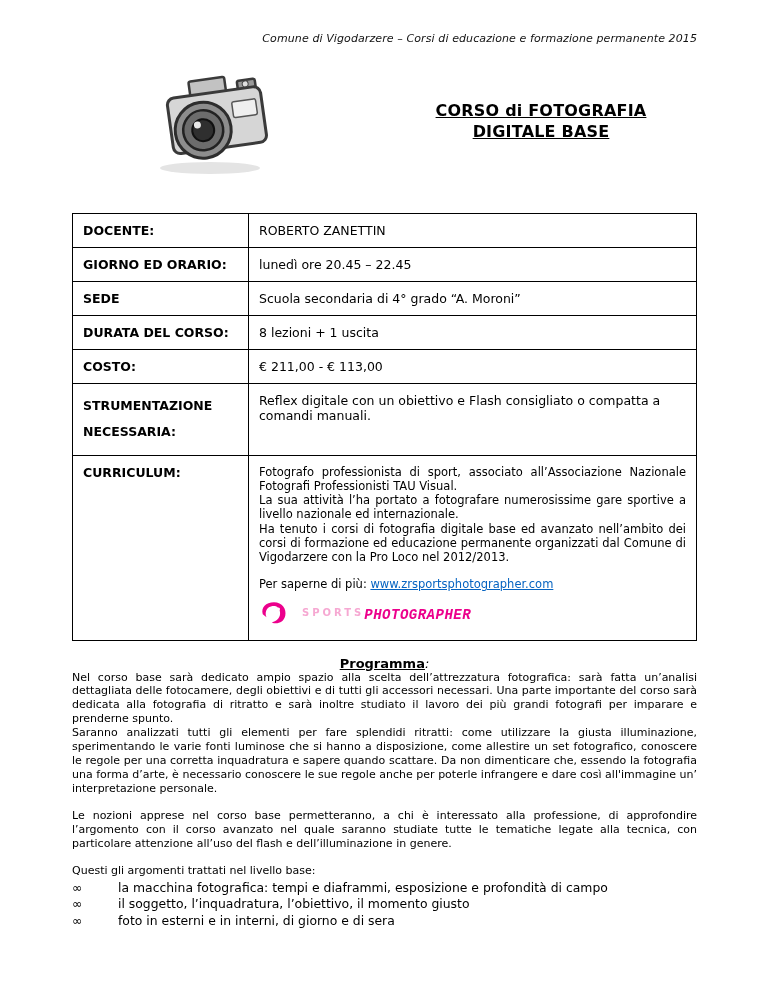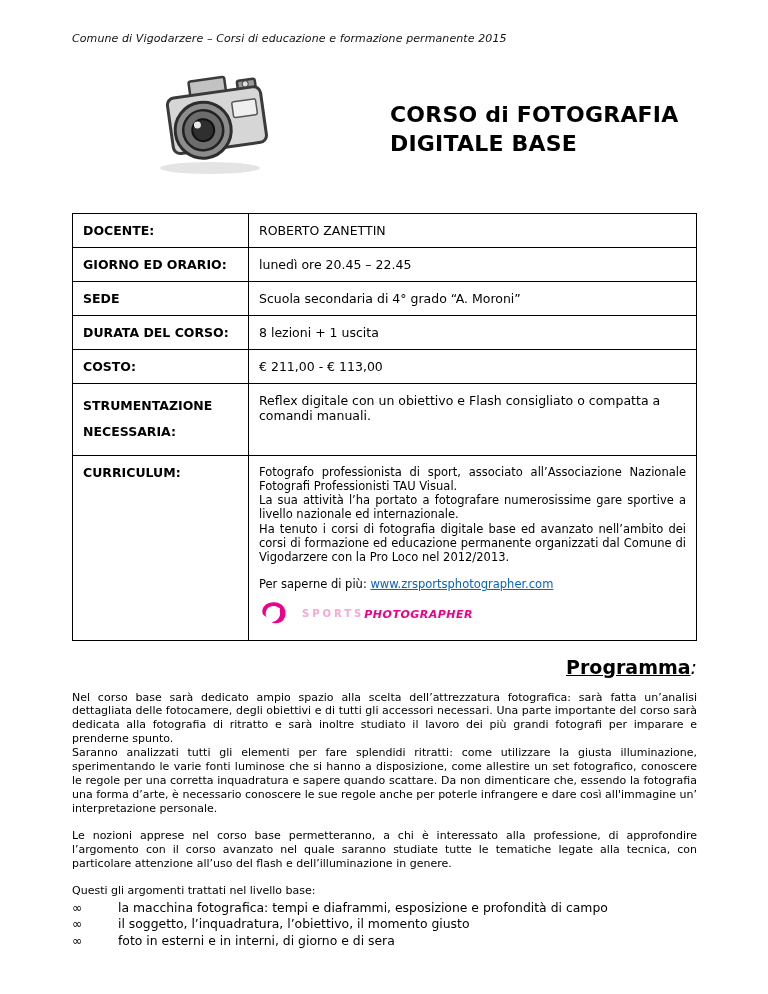--- a/index.html
+++ b/index.html
@@ -3,51 +3,52 @@
 <meta charset="utf-8">
 <style>
   * { margin:0; padding:0; box-sizing:border-box; }
   html, body { background:#ffffff; }
   body { font-family:"DejaVu Sans","Liberation Sans",sans-serif; color:#000; }
   .page {
     width:768px; height:994px; margin:0 auto; background:#fff;
     padding:32px 71px 0 72px; overflow:hidden; position:relative;
   }
   .header-line {
-    font-size:11px; font-style:italic; color:#111;
+    font-size:11px; font-style:italic; text-align:right; color:#111;
     letter-spacing:0.1px;
   }
   .top-section { position:relative; height:168px; }
   .camera { position:absolute; left:78px; top:20px; }
   .title-block {
-    position:absolute; left:318px; top:56px; width:302px; text-align:left;
-    font-weight:bold; font-size:22px; line-height:1.3; letter-spacing:0.2px;
+    position:absolute; left:318px; top:56px; width:302px; text-align:center;
+    font-weight:bold; font-size:16px; line-height:1.3; letter-spacing:0.2px;text-decoration:underline;
   }
   table.info-table { width:100%; border-collapse:collapse; font-size:12.5px; }
   table.info-table td { border:1px solid #000; padding:9px 10px; vertical-align:middle; }
   td.cell-label { width:176px; font-weight:bold; }
   tr.row-tall td { vertical-align:top; }
   tr.row-tall td.cell-label { line-height:2.1; }
   tr.row-curriculum td { vertical-align:top; }
   .curriculum-cell { font-size:11.5px; line-height:1.24; text-align:justify; padding:8px 10px 8px 10px; }
   .curriculum-cell p { margin:0; }
   .curriculum-cell p.link-line { margin-top:13px; text-align:left; }
   a.website-link { color:var(--link, #0563C1); text-decoration:underline; cursor:pointer; }
   .logo { margin-top:7px; display:flex; align-items:center; gap:3px; height:32px; }
   .logo-text { display:flex; flex-direction:row; line-height:1; }
   .logo-top {
     color:var(--logo_pink, #F7A8D0); font-weight:bold; font-size:10px;
     letter-spacing:3px; margin-left:10px; margin-bottom:1px;
   }
   .logo-bottom {
-    color:var(--logo_magenta, #EC008C); font-weight:bold; font-style:italic; font-size:11px;
+    color:var(--logo_magenta, #EC008C); font-weight:bold; font-style:italic; font-size:14px;
     letter-spacing:0.5px;
+    font-family:Liberation Mono, monospace;
   }
   .program { margin-top:15px; }
-  .program-heading { text-align:right; font-weight:bold; font-size:19px; margin-bottom:13px; }
+  .program-heading { text-align:center; font-weight:bold; font-size:13px; }
   .program-heading .u { text-decoration:underline; }
   .program-heading .colon { font-style:italic; font-weight:normal; }
   p.para { font-size:11px; line-height:1.27; text-align:justify; }
   p.gap { margin-top:13px; }
   ul.bullets { list-style:none; margin-top:2px; }
   ul.bullets li { display:flex; font-size:12.4px; line-height:1.32; }
   .bullet { flex:0 0 46px; width:46px; }
 </style>
 </head>
 <body>

